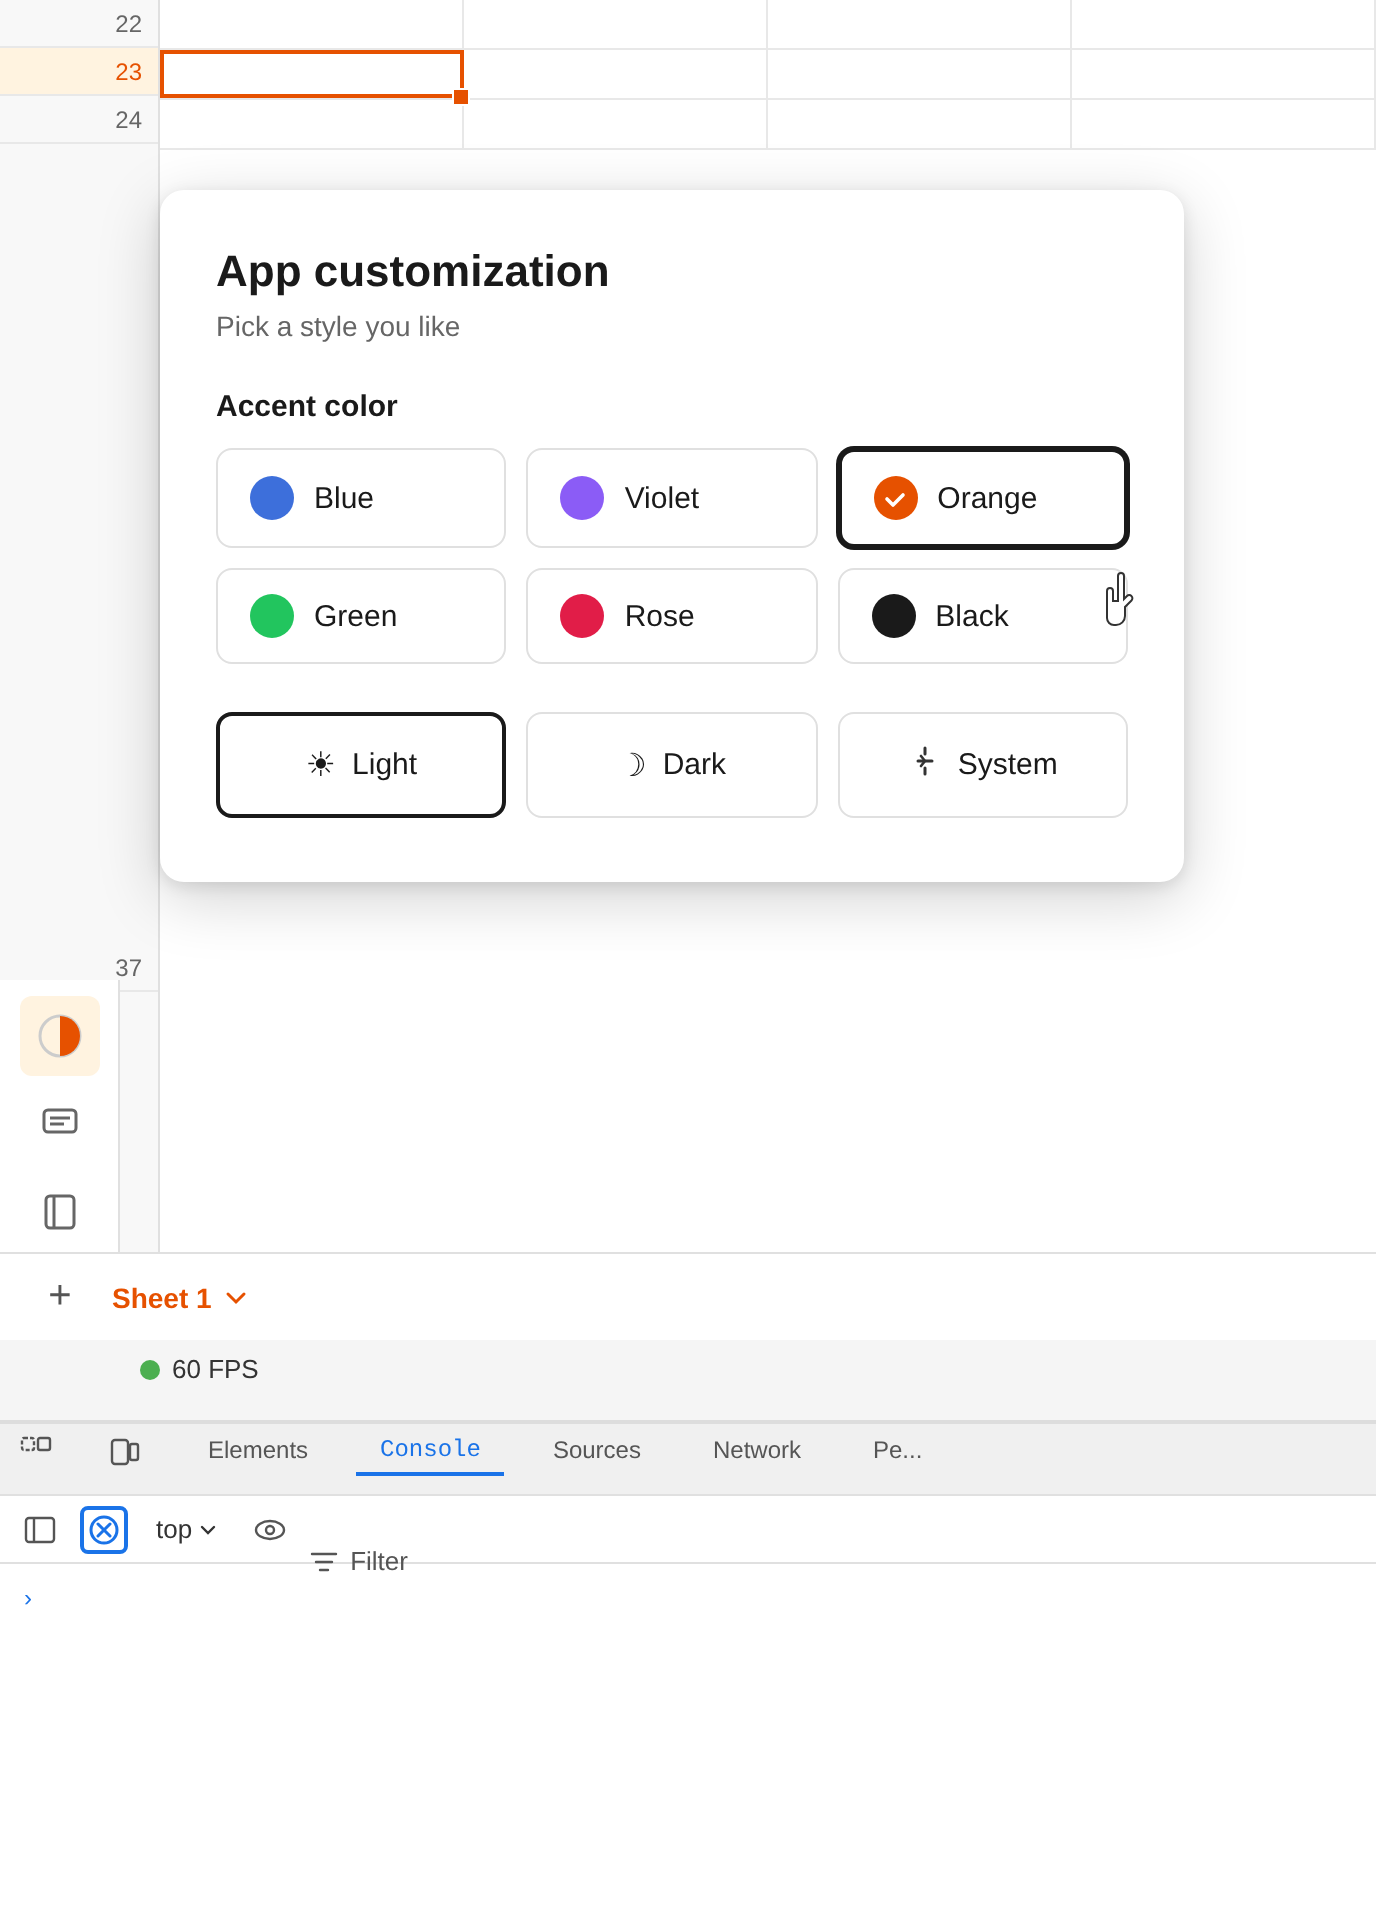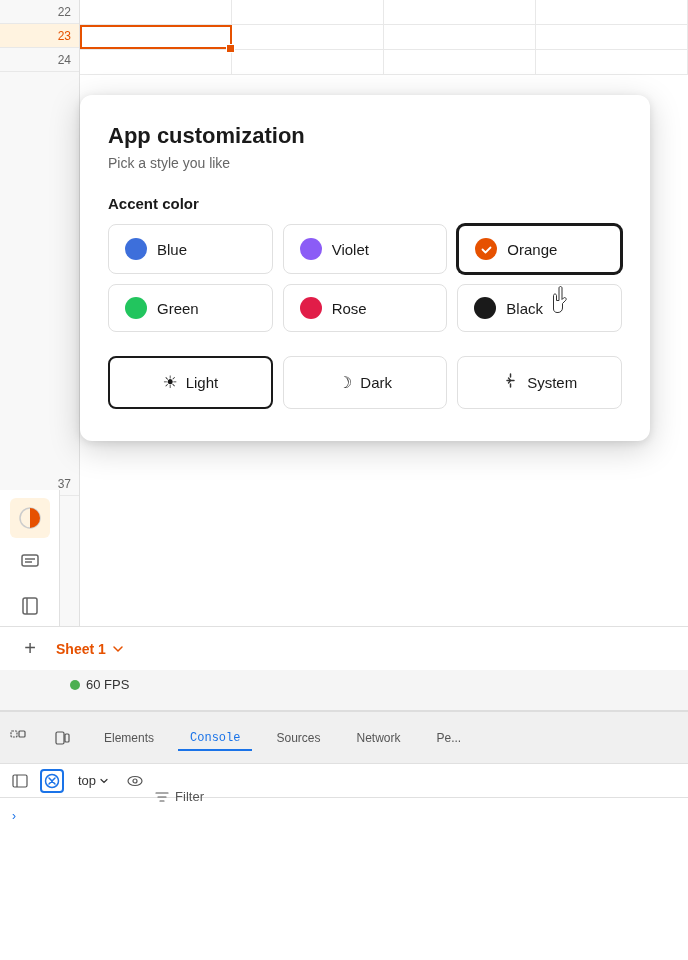--- a/index.html
+++ b/index.html
@@ -141,22 +141,22 @@
       position: absolute;
       bottom: 0;
       left: 0;
       right: 0;
       height: 250px;
       background: #fff;
       border-top: 2px solid #ddd;
     }
     .devtools-tabs {
       display: flex;
-      align-items: center;
-      height: 52px;
+      align-items: flex-start;
+      height: 36px;
       border-bottom: 1px solid #e0e0e0;
       background: #f0f0f0;
       padding-left: 4px;
       gap: 12px;
     }
     .devtools-icon-btn {
       width: 28px;
       height: 28px;
       display: flex;
       align-items: center;
@@ -236,21 +236,21 @@
       font-size: 12px;
       cursor: pointer;
       padding: 4px;
     }
 
     
     .popup {
       position: absolute;
       top: 95px;
       left: 80px;
-      width: 570px;
+      width: 512px;
       background: #fff;
       border-radius: 12px;
       box-shadow: 0 8px 32px rgba(0,0,0,0.18), 0 2px 8px rgba(0,0,0,0.1);
       padding: 28px 28px 32px 28px;
       z-index: 100;
     }
     .popup-title {
       font-size: 22px;
       font-weight: 700;
       color: #1a1a1a;

